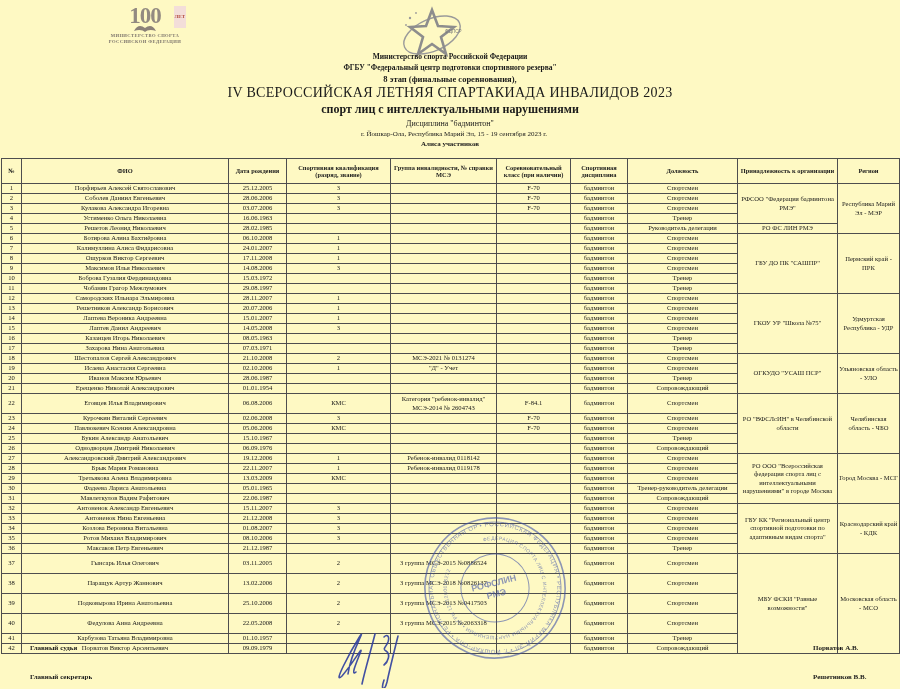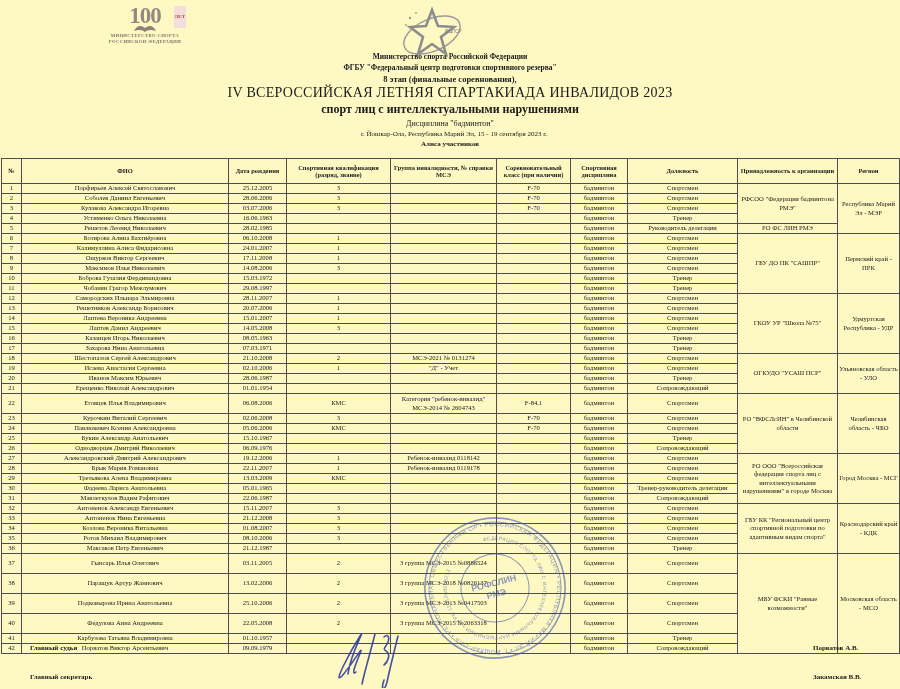--- a/index.html
+++ b/index.html
@@ -578,15 +578,15 @@
       <path d="M30,50 C33,28 48,4 42,12 C32,28 14,62 24,52 C36,38 48,16 41,32 C37,42 33,52 38,48"></path>
       <path d="M57,10 C53,26 47,46 44,60"></path>
       <path d="M66,13 C69,10 72,12 70,18 C68,23 64,25 68,27 C73,30 70,38 66,41"></path>
       <path d="M80,12 C76,28 72,44 69,58 C67,66 62,68 66,56"></path>
     </g>
   </svg>
 
   <div class="foot f-judge-l">Главный судья</div>
   <div class="foot f-judge-n">Порватов А.В.</div>
   <div class="foot f-secr-l">Главный секретарь</div>
-  <div class="foot f-secr-n">Закамская В.В.</div>
+  <div class="foot f-secr-n">Решетников В.В.</div>
 
 </div>
 
 </body></html>

